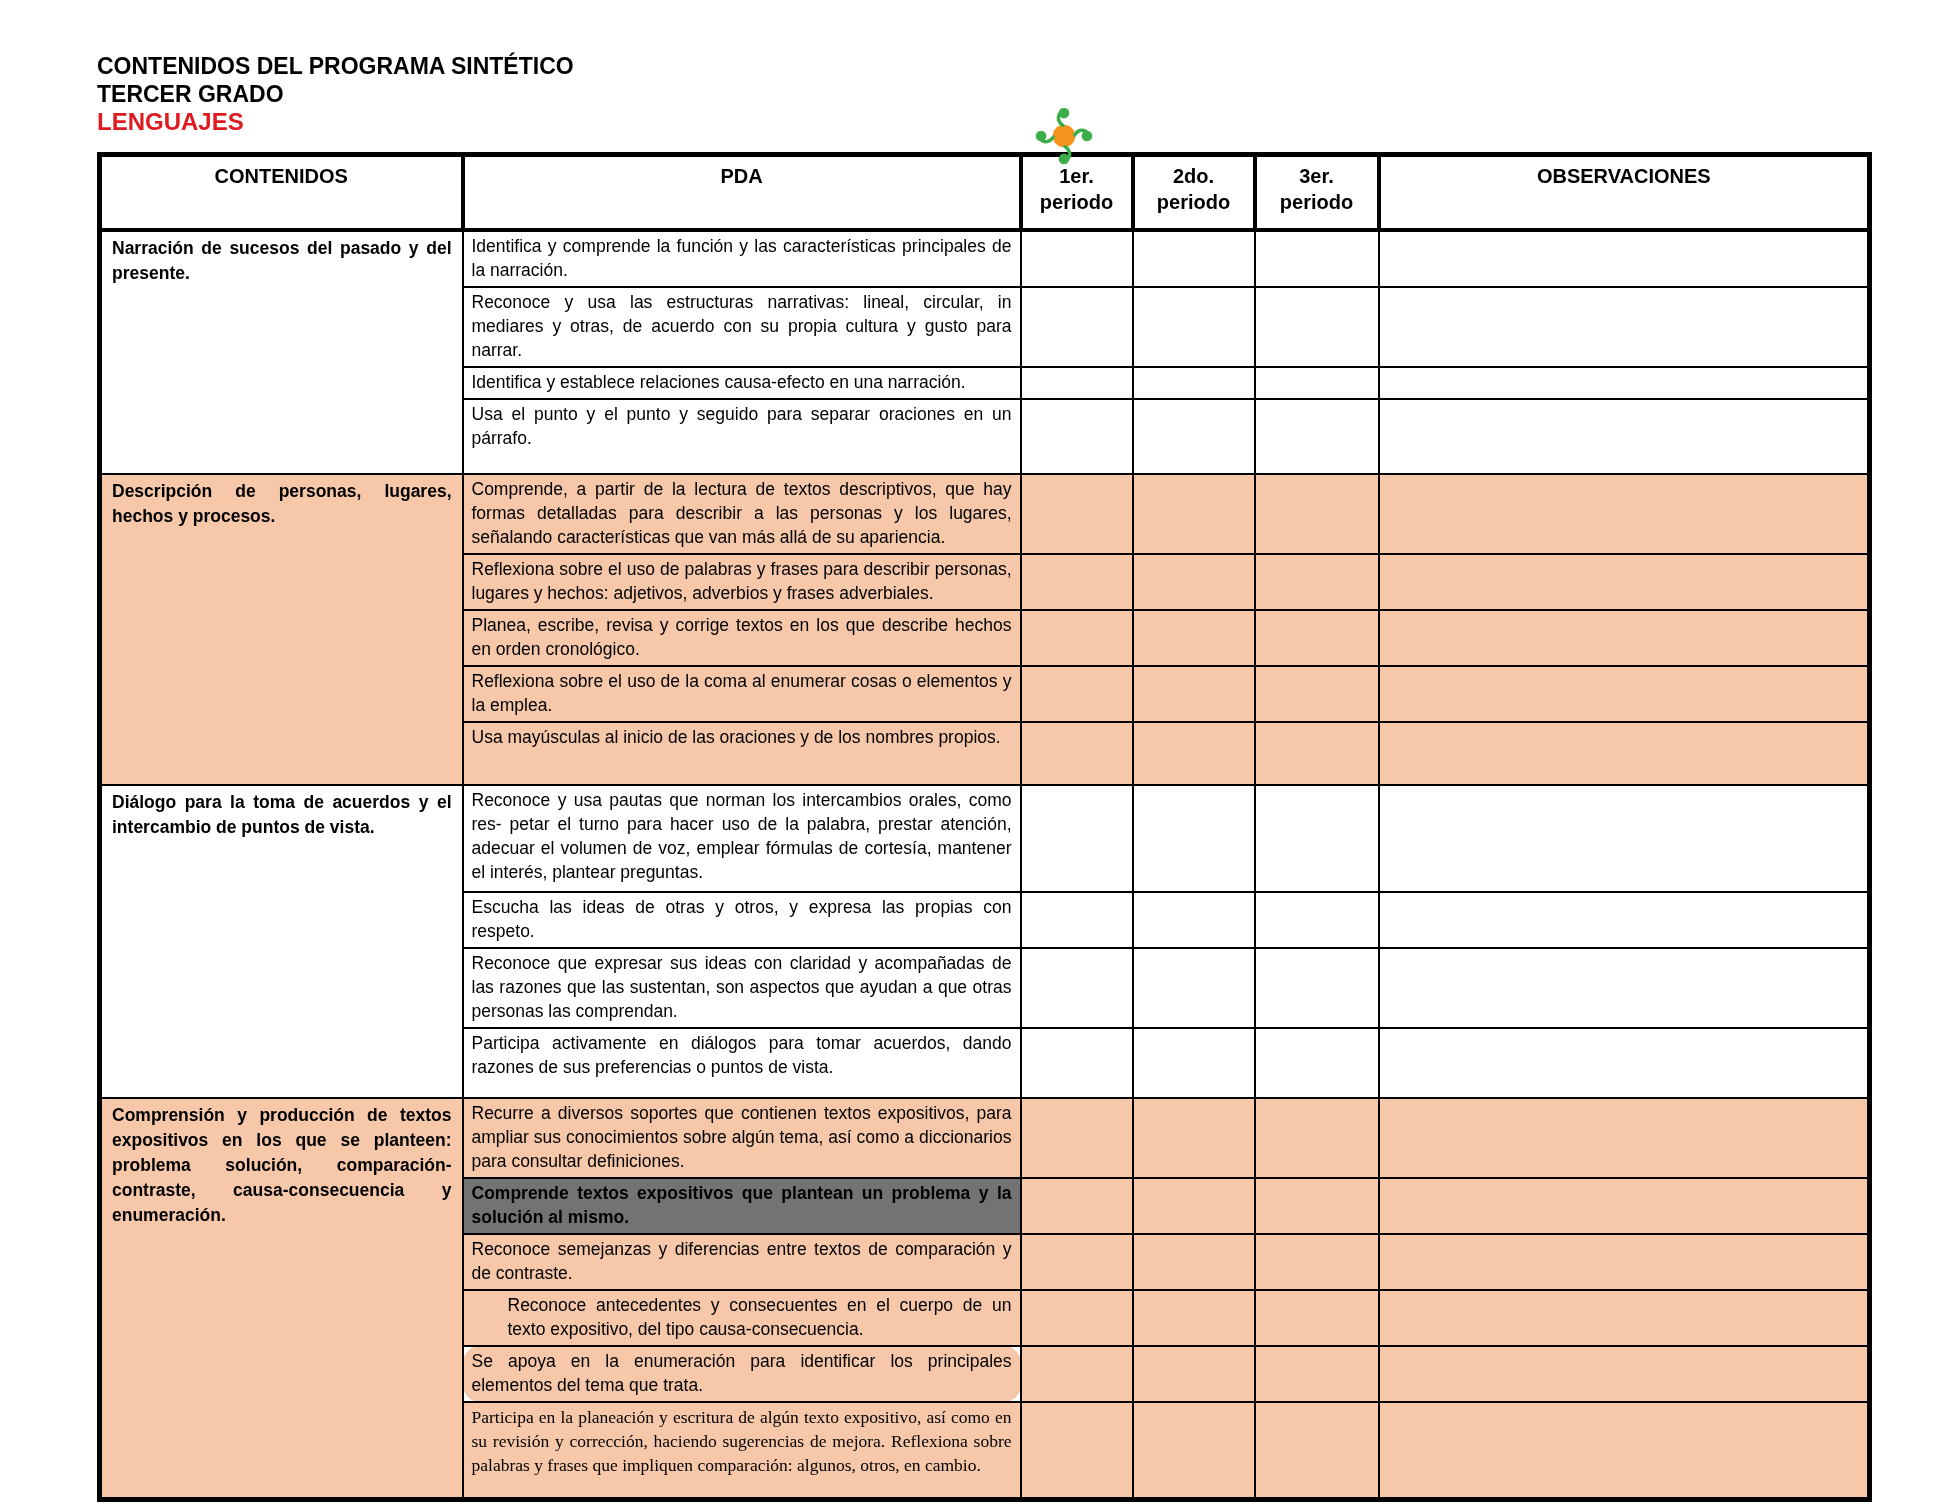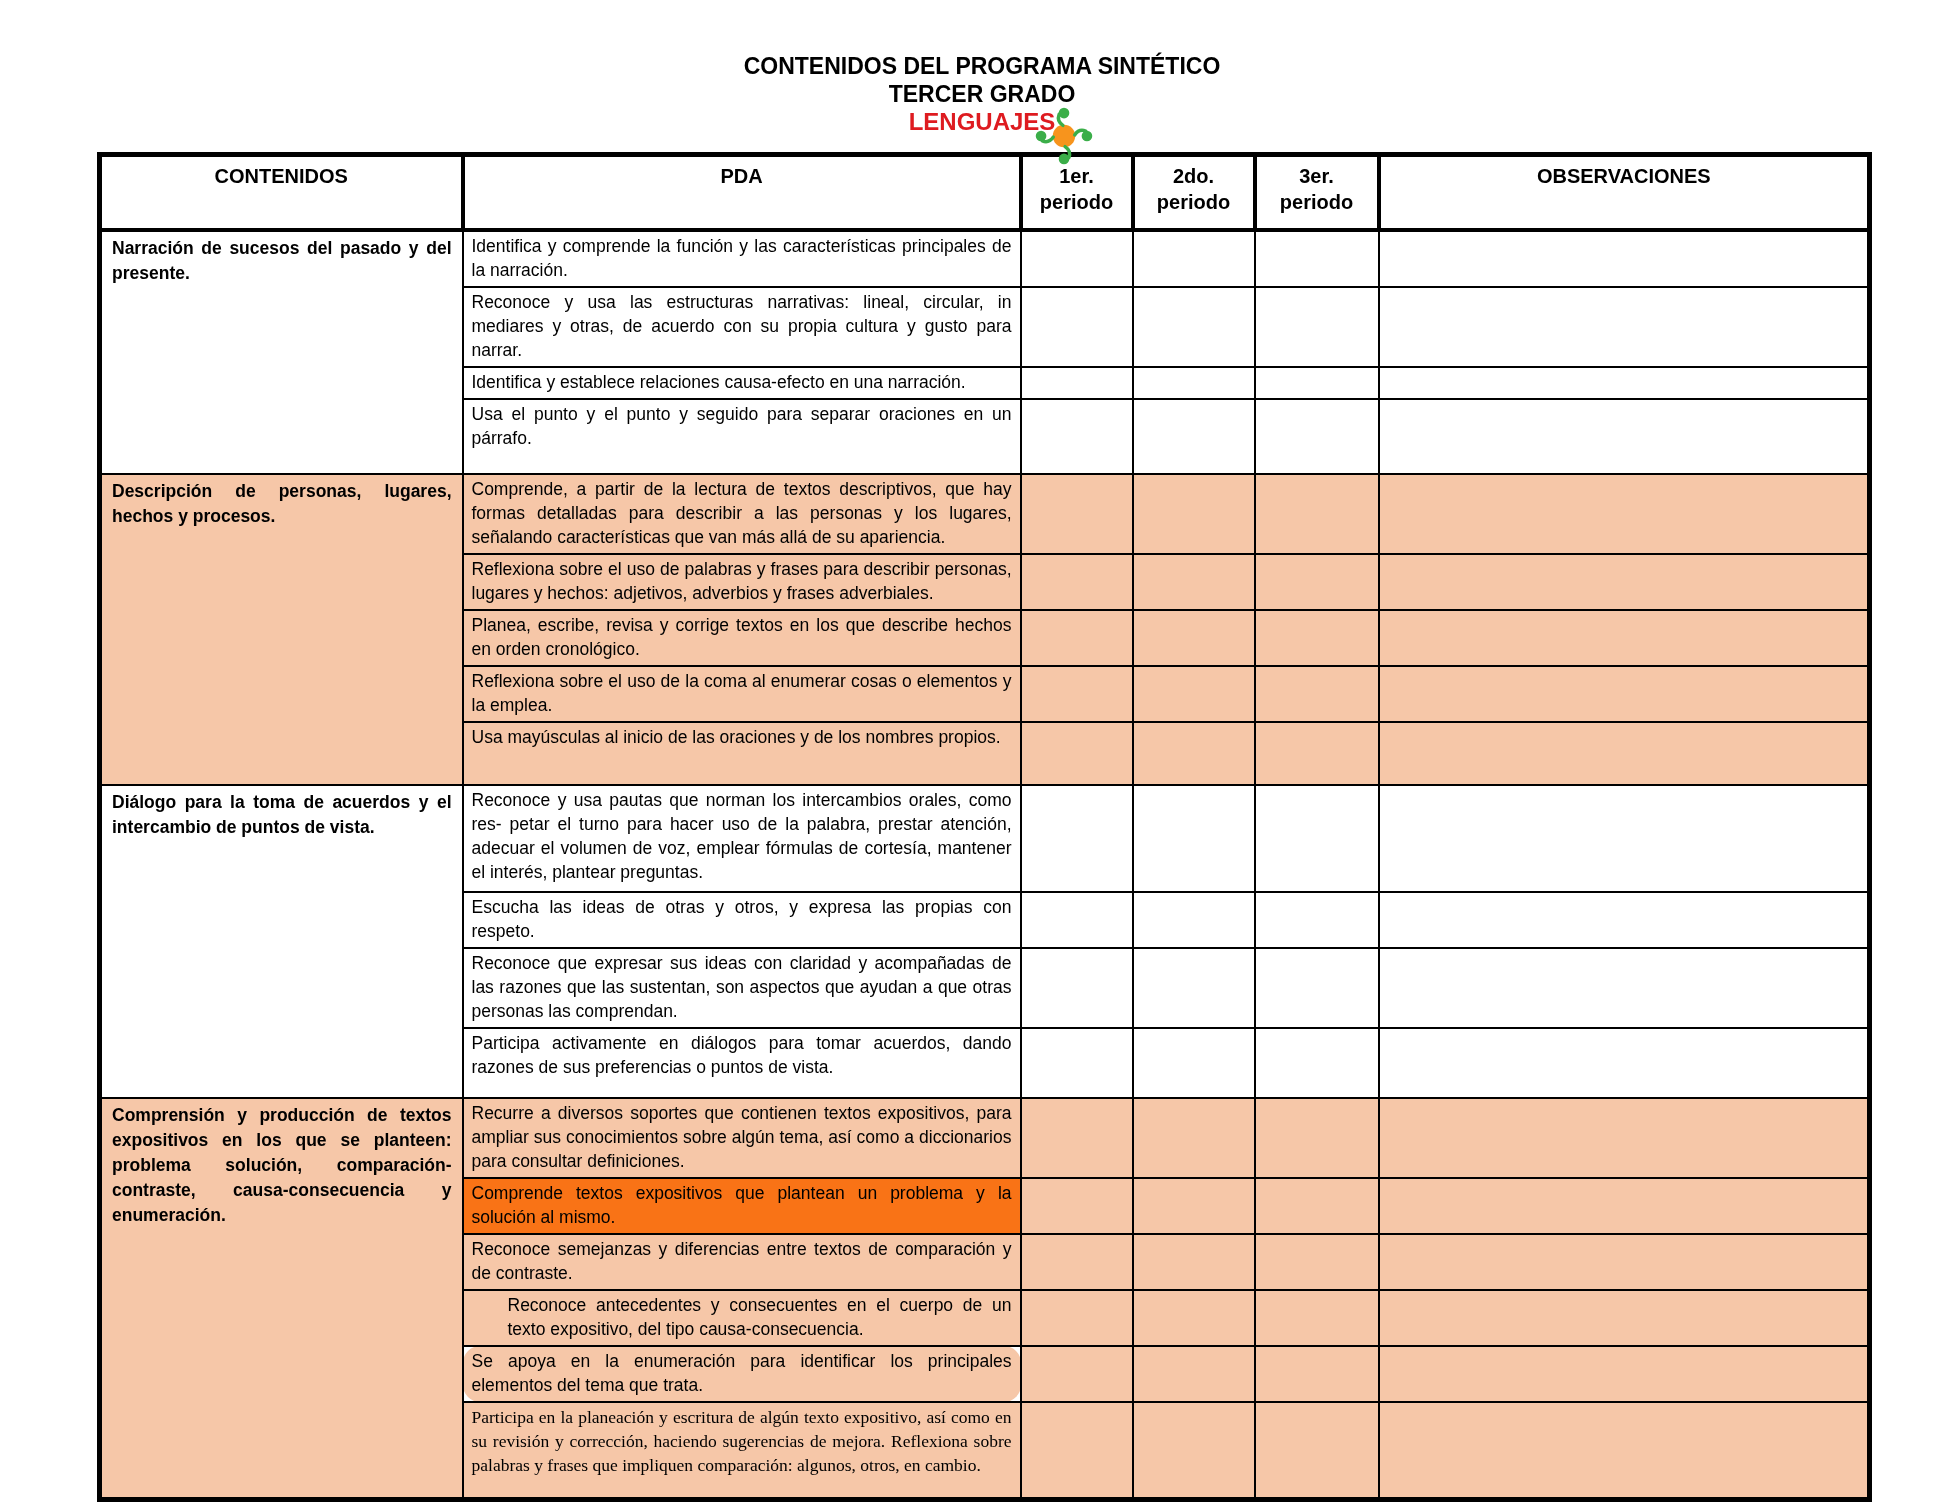--- a/index.html
+++ b/index.html
@@ -6,21 +6,21 @@
   body{
     width:1946px;height:1504px;
     font-family:"Liberation Sans", sans-serif;
     color:#000;
     position:relative;
     overflow:hidden;
   }
   .title-block{
     width:1770px;
     margin:52px 0 0 97px;
-    text-align:center;
+    text-align:left;
     position:relative;
   }
   .title-line{
     font-weight:bold;
     font-size:23px;
     line-height:28px;
     letter-spacing:0px;
   }
   .title-line.subject{font-size:24px;}
   .logo-wrap{
@@ -215,21 +215,21 @@
       </tr>
       <tr style="height: 75px;">
         <td class="content-cell" rowspan="6" style="background-color: rgb(246, 199, 168);">Comprensión y producción de textos expositivos en los que se planteen: problema solución, comparación-contraste, causa-consecuencia y enumeración.</td>
         <td class="pda-cell" style="background-color: rgb(246, 199, 168);">Recurre a diversos soportes que contienen textos expositivos, para ampliar sus conocimientos sobre algún tema, así como a diccionarios para consultar definiciones.</td>
         <td class="period-cell" style="background-color: rgb(246, 199, 168);"></td>
         <td class="period-cell" style="background-color: rgb(246, 199, 168);"></td>
         <td class="period-cell" style="background-color: rgb(246, 199, 168);"></td>
         <td class="obs-cell" style="background-color: rgb(246, 199, 168);"></td>
       </tr>
       <tr style="height: 50px;">
-        <td class="pda-cell" style="background-color: #f97316;">Comprende textos expositivos que plantean un problema y la solución al mismo.</td>
+        <td class="pda-cell" style="background-color: #737373; font-weight: bold;">Comprende textos expositivos que plantean un problema y la solución al mismo.</td>
         <td class="period-cell" style="background-color: rgb(246, 199, 168);"></td>
         <td class="period-cell" style="background-color: rgb(246, 199, 168);"></td>
         <td class="period-cell" style="background-color: rgb(246, 199, 168);"></td>
         <td class="obs-cell" style="background-color: rgb(246, 199, 168);"></td>
       </tr>
       <tr style="height: 49px;">
         <td class="pda-cell" style="background-color: rgb(246, 199, 168);">Reconoce semejanzas y diferencias entre textos de comparación y de contraste.</td>
         <td class="period-cell" style="background-color: rgb(246, 199, 168);"></td>
         <td class="period-cell" style="background-color: rgb(246, 199, 168);"></td>
         <td class="period-cell" style="background-color: rgb(246, 199, 168);"></td>

